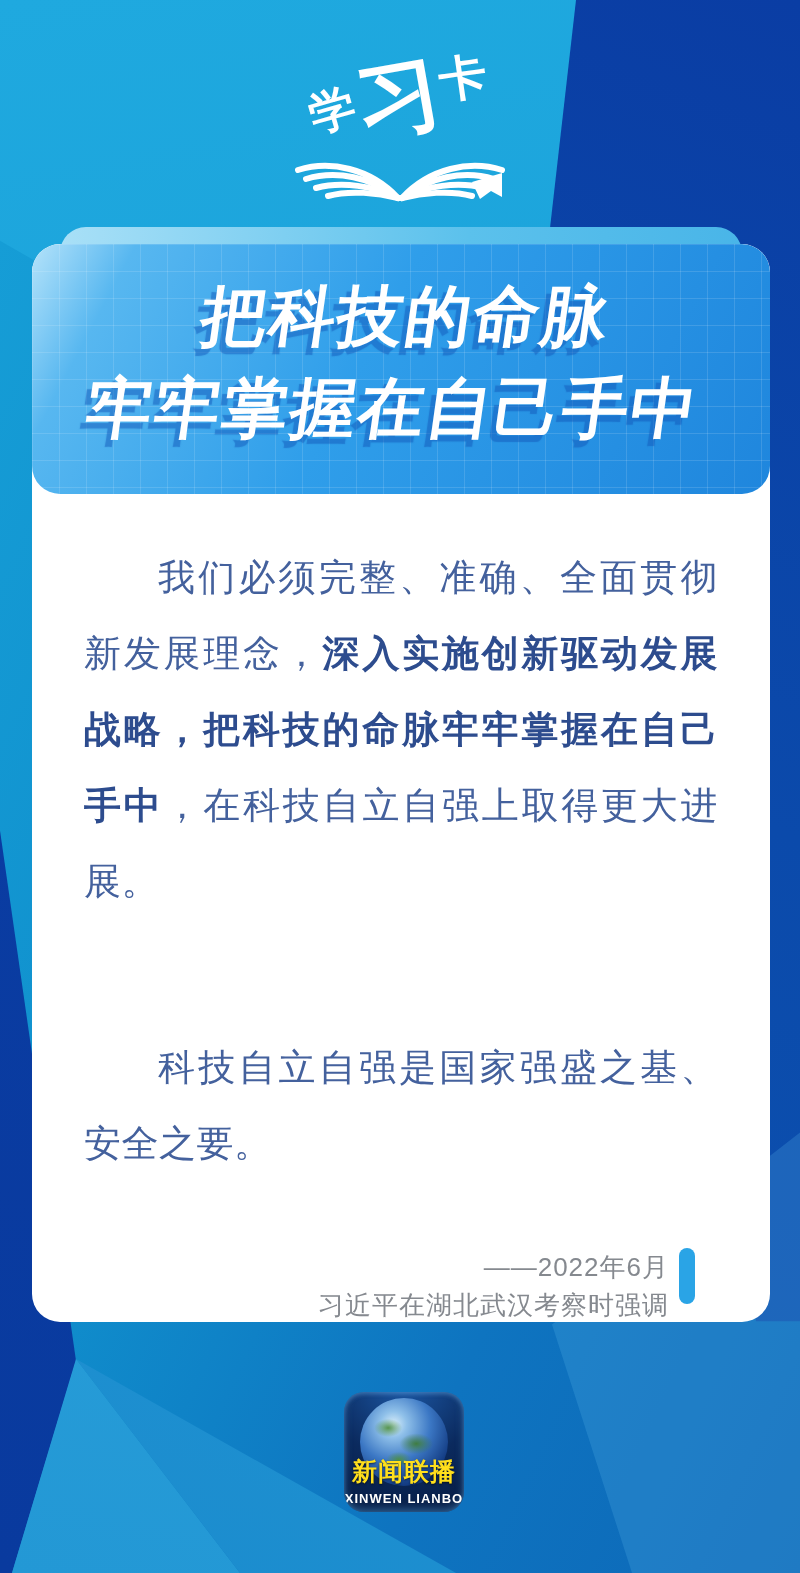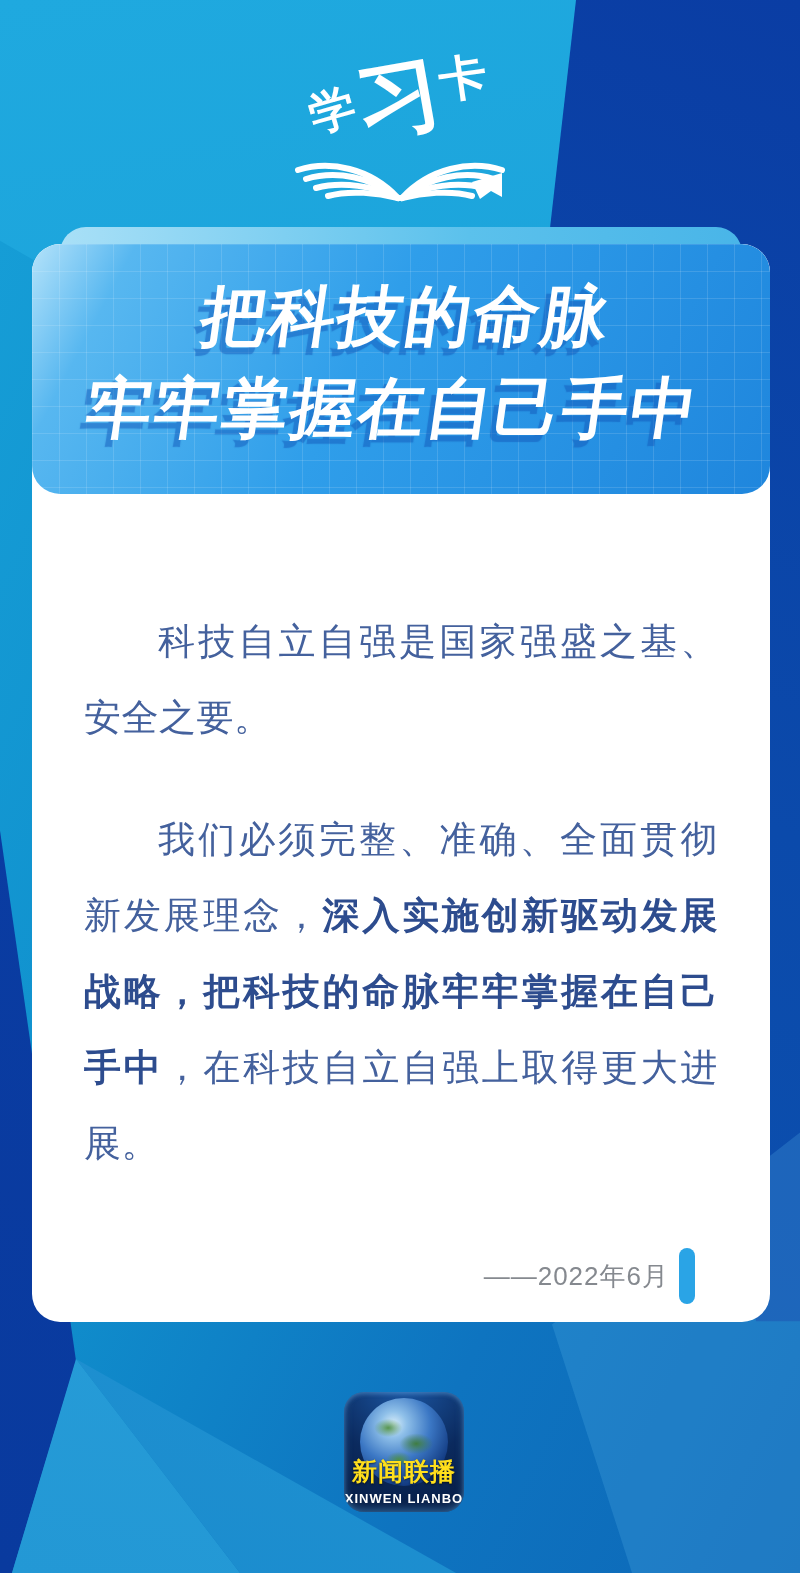--- a/index.html
+++ b/index.html
@@ -72,21 +72,21 @@
   .card-body{padding:0 52px;}
   .para{
     font-size:37px;line-height:76px;color:#44619d;letter-spacing:0.5px;
     text-indent:2em;margin:0;text-align:justify;
   }
   .para-1{margin-top:110px;}
   .para-2{margin-top:46px;}
   .bold-navy{font-weight:bold;color:#2d4c8e;}
   
   .attribution{
-    margin-top:66px;display:flex;justify-content:flex-end;align-items:center;
+    margin-top:66px;display:flex;justify-content:flex-end;align-items:flex-start;
     padding-right:23px;
   }
   .attribution-text{
     text-align:right;color:#85898f;font-size:26px;line-height:38px;letter-spacing:1px;
   }
   .attribution-bar{
     width:16px;height:56px;border-radius:8px;background:#2aa4e6;margin-left:10px;flex:0 0 auto;
   }
   
   .footer-logo{
@@ -149,25 +149,26 @@
 <div class="card-back"></div>
 
 <div class="card">
   <div class="card-header">
     <div class="card-title">
       <div>把科技的命脉</div>
       <div>牢牢掌握在自己手中</div>
     </div>
   </div>
   <div class="card-body">
+    <p class="para para-2"><span>我们必须完整、准确、全面贯彻新发展理念，</span><span class="bold-navy">深入实施创新驱动发展战略，把科技的命脉牢牢掌握在自己手中</span><span>，在科技自立自强上取得更大进展。</span></p>
     <p class="para para-1">科技自立自强是国家强盛之基、安全之要。</p>
-    <p class="para para-2"><span>我们必须完整、准确、全面贯彻新发展理念，</span><span class="bold-navy">深入实施创新驱动发展战略，把科技的命脉牢牢掌握在自己手中</span><span>，在科技自立自强上取得更大进展。</span></p>
     <div class="attribution">
       <div class="attribution-text">
         <div>——2022年6月</div>
+        <div>习近平在湖北武汉考察时强调</div>
       </div>
       <div class="attribution-bar"></div>
     </div>
   </div>
 </div>
 
 <div class="footer-logo">
   <div class="earth"></div>
   <div class="footer-cn">新闻联播</div>
   <div class="footer-en">XINWEN LIANBO</div>

